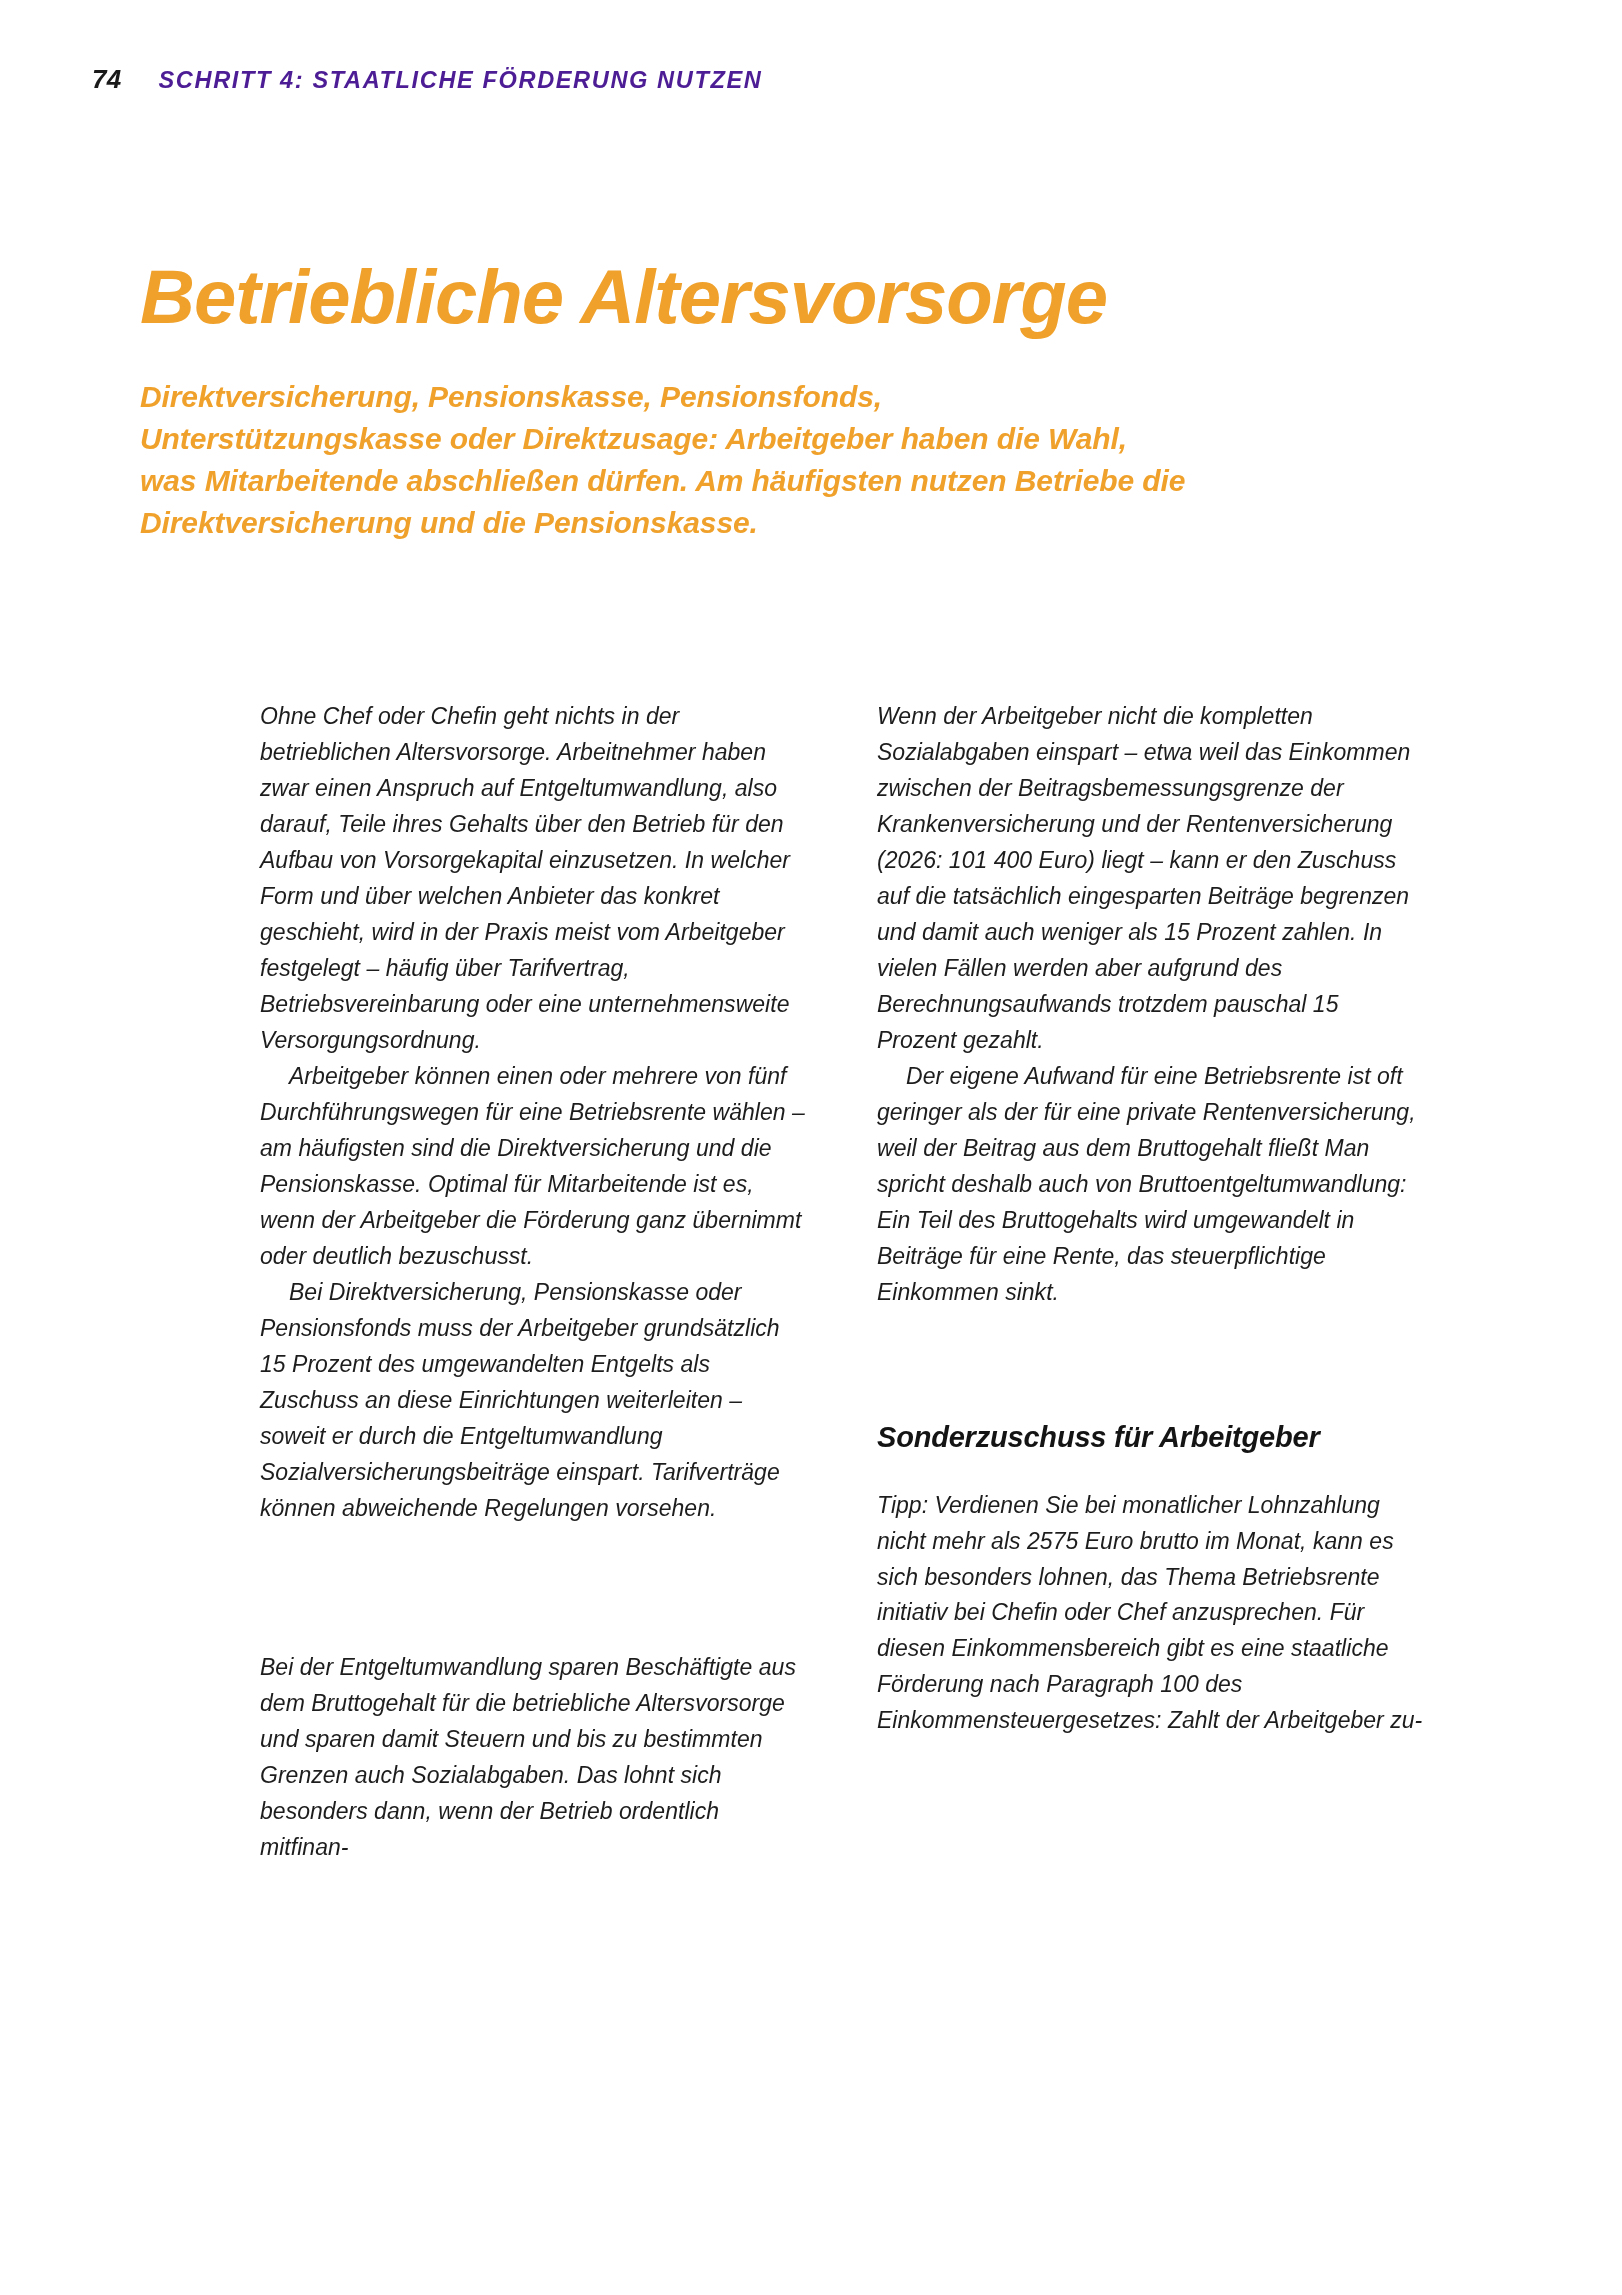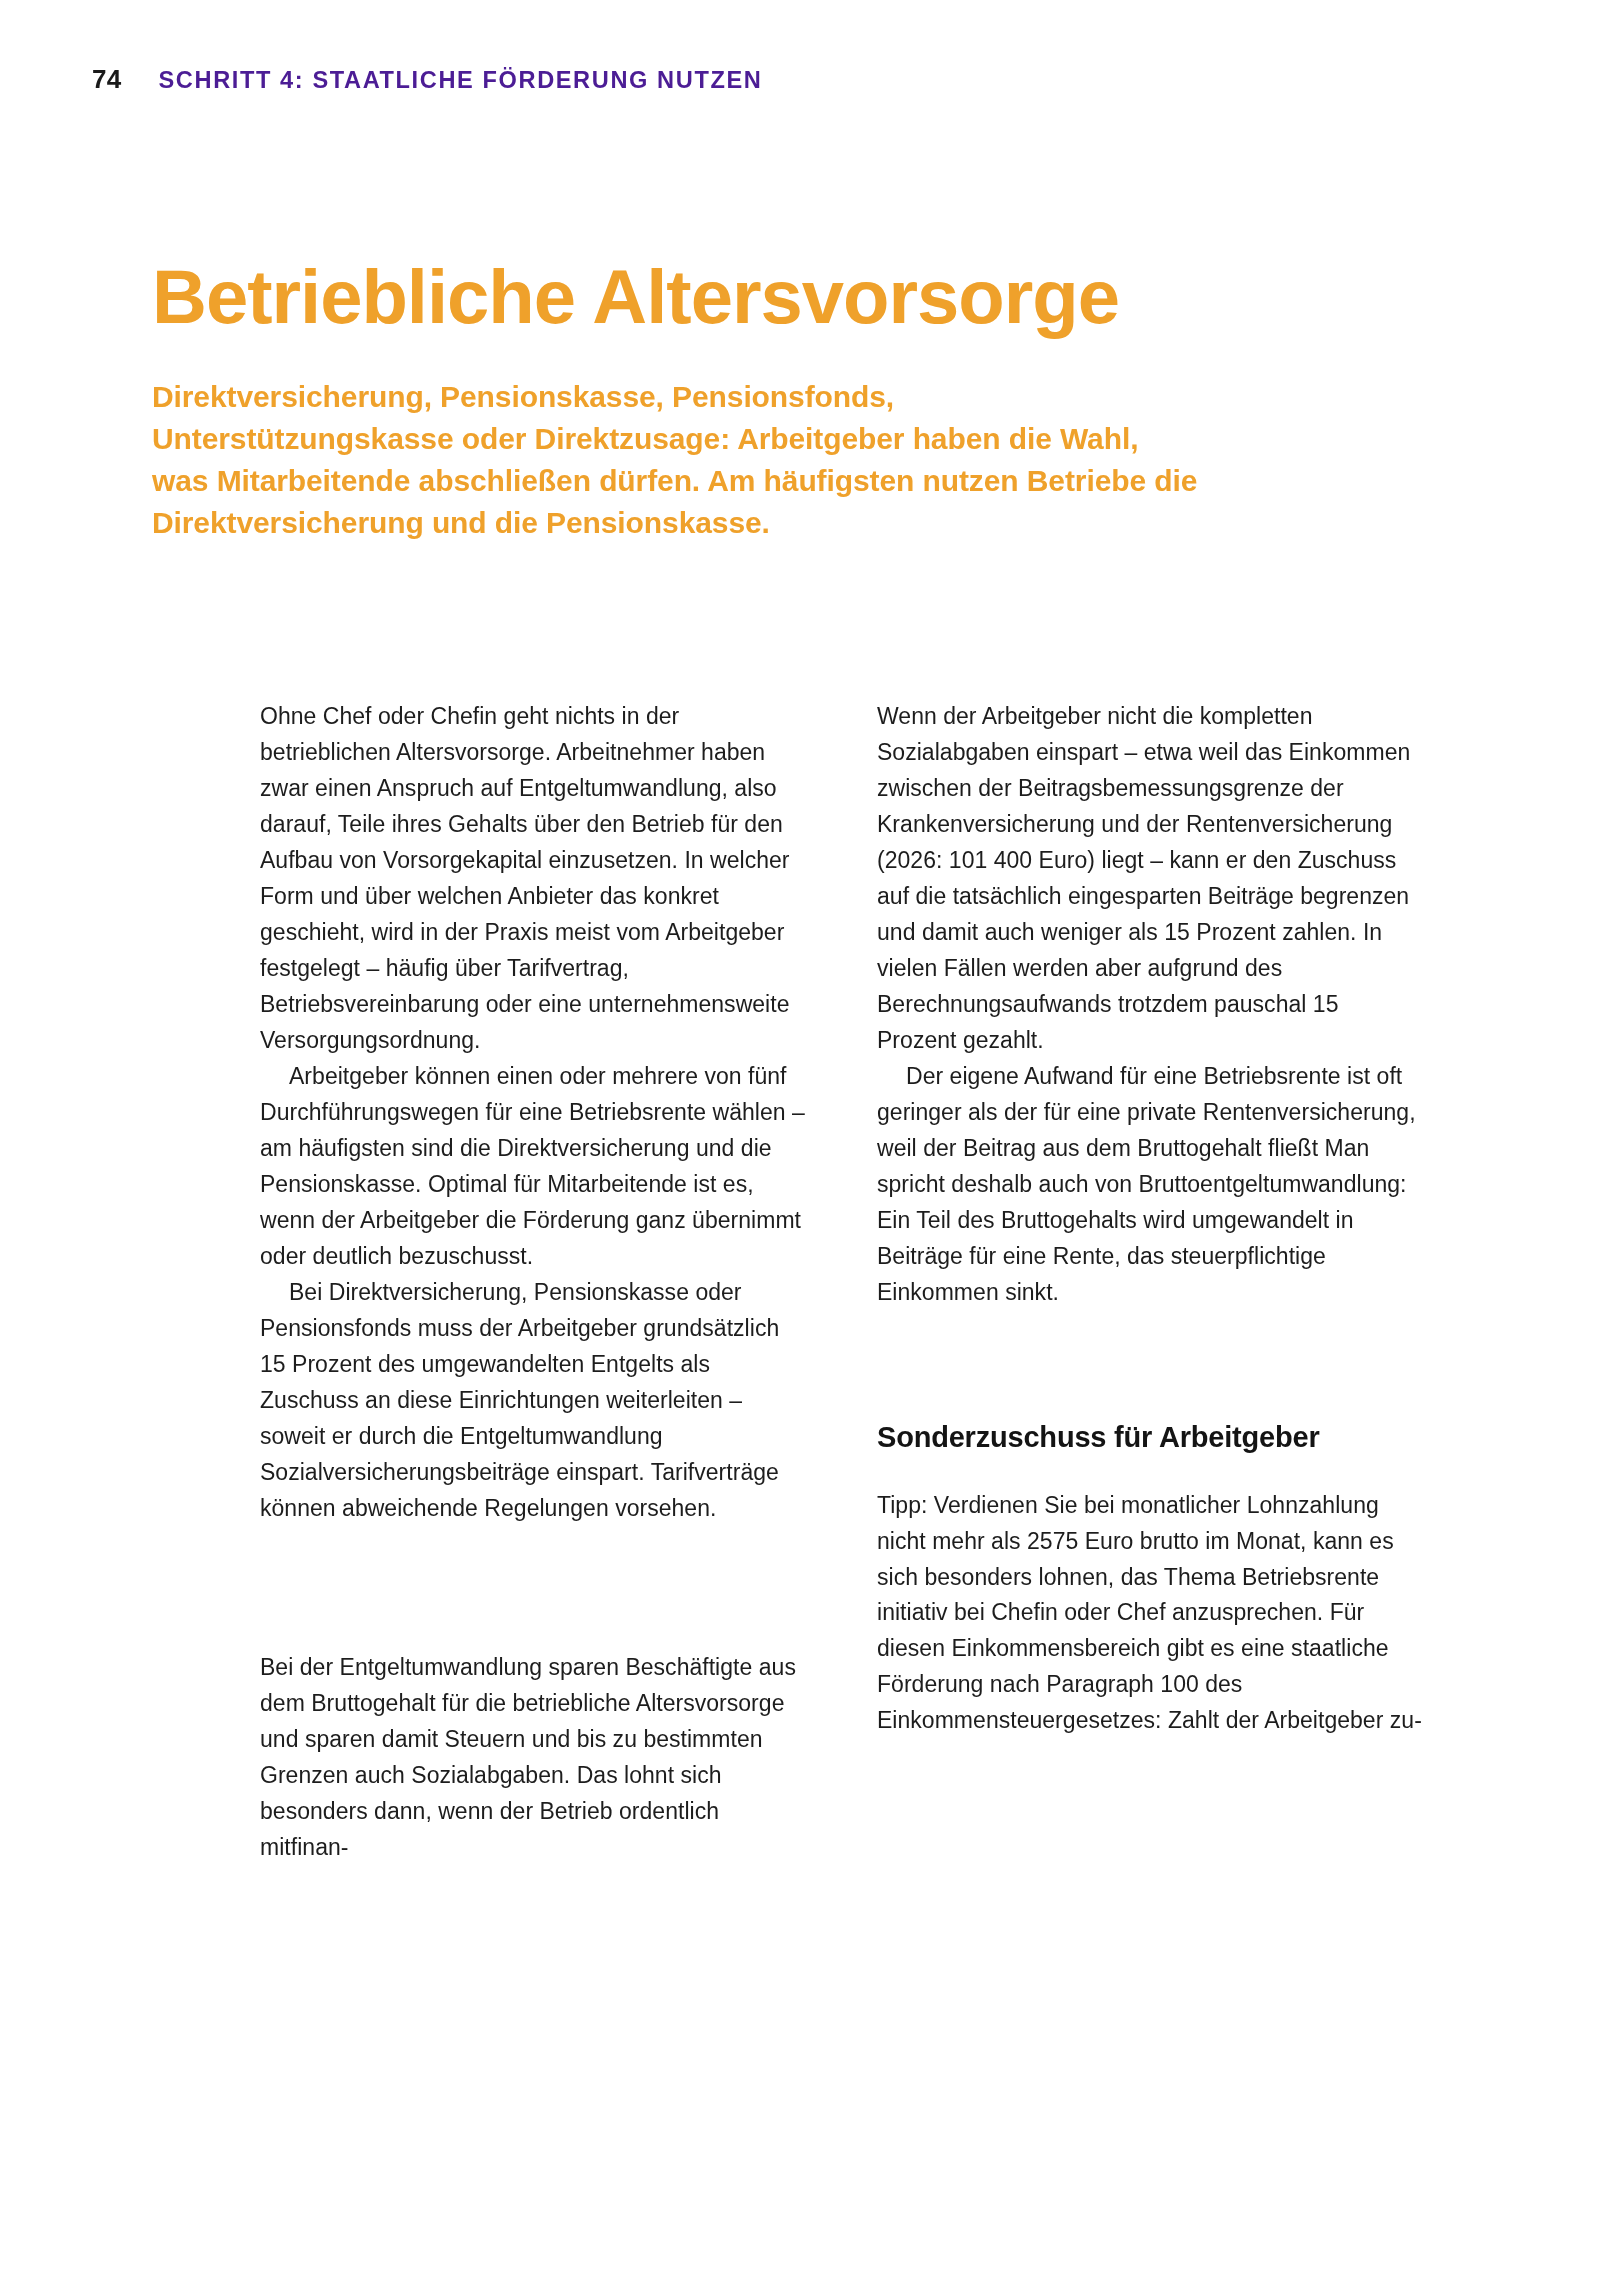--- a/index.html
+++ b/index.html
@@ -12,20 +12,21 @@
     font-family: "Liberation Sans", "DejaVu Sans", sans-serif;
     color: #1a1a1a;
   }
   .page {
     position: relative;
     width: 1623px;
     height: 1898px;
     background: #ffffff;
     overflow: hidden;
     box-sizing: border-box;
+    font-style: italic;
   }
 
   
   .running-head {
     position: absolute;
     left: 92px;
     top: 64px;
     display: flex;
     align-items: baseline;
     gap: 37px;
@@ -41,21 +42,21 @@
     font-size: 23.6px;
     font-weight: 700;
     color: #4c1d95;
     letter-spacing: 1.6px;
     text-transform: uppercase;
   }
 
   
   .title-block {
     position: absolute;
-    left: 152px;
+    left: 140px;
     top: 257px;
     width: 1296px;
   }
   .chapter-title {
     font-size: 76px;
     line-height: 1.06;
     font-weight: 700;
     color: #EFA12B;
     letter-spacing: -1px;
     margin: 0;

